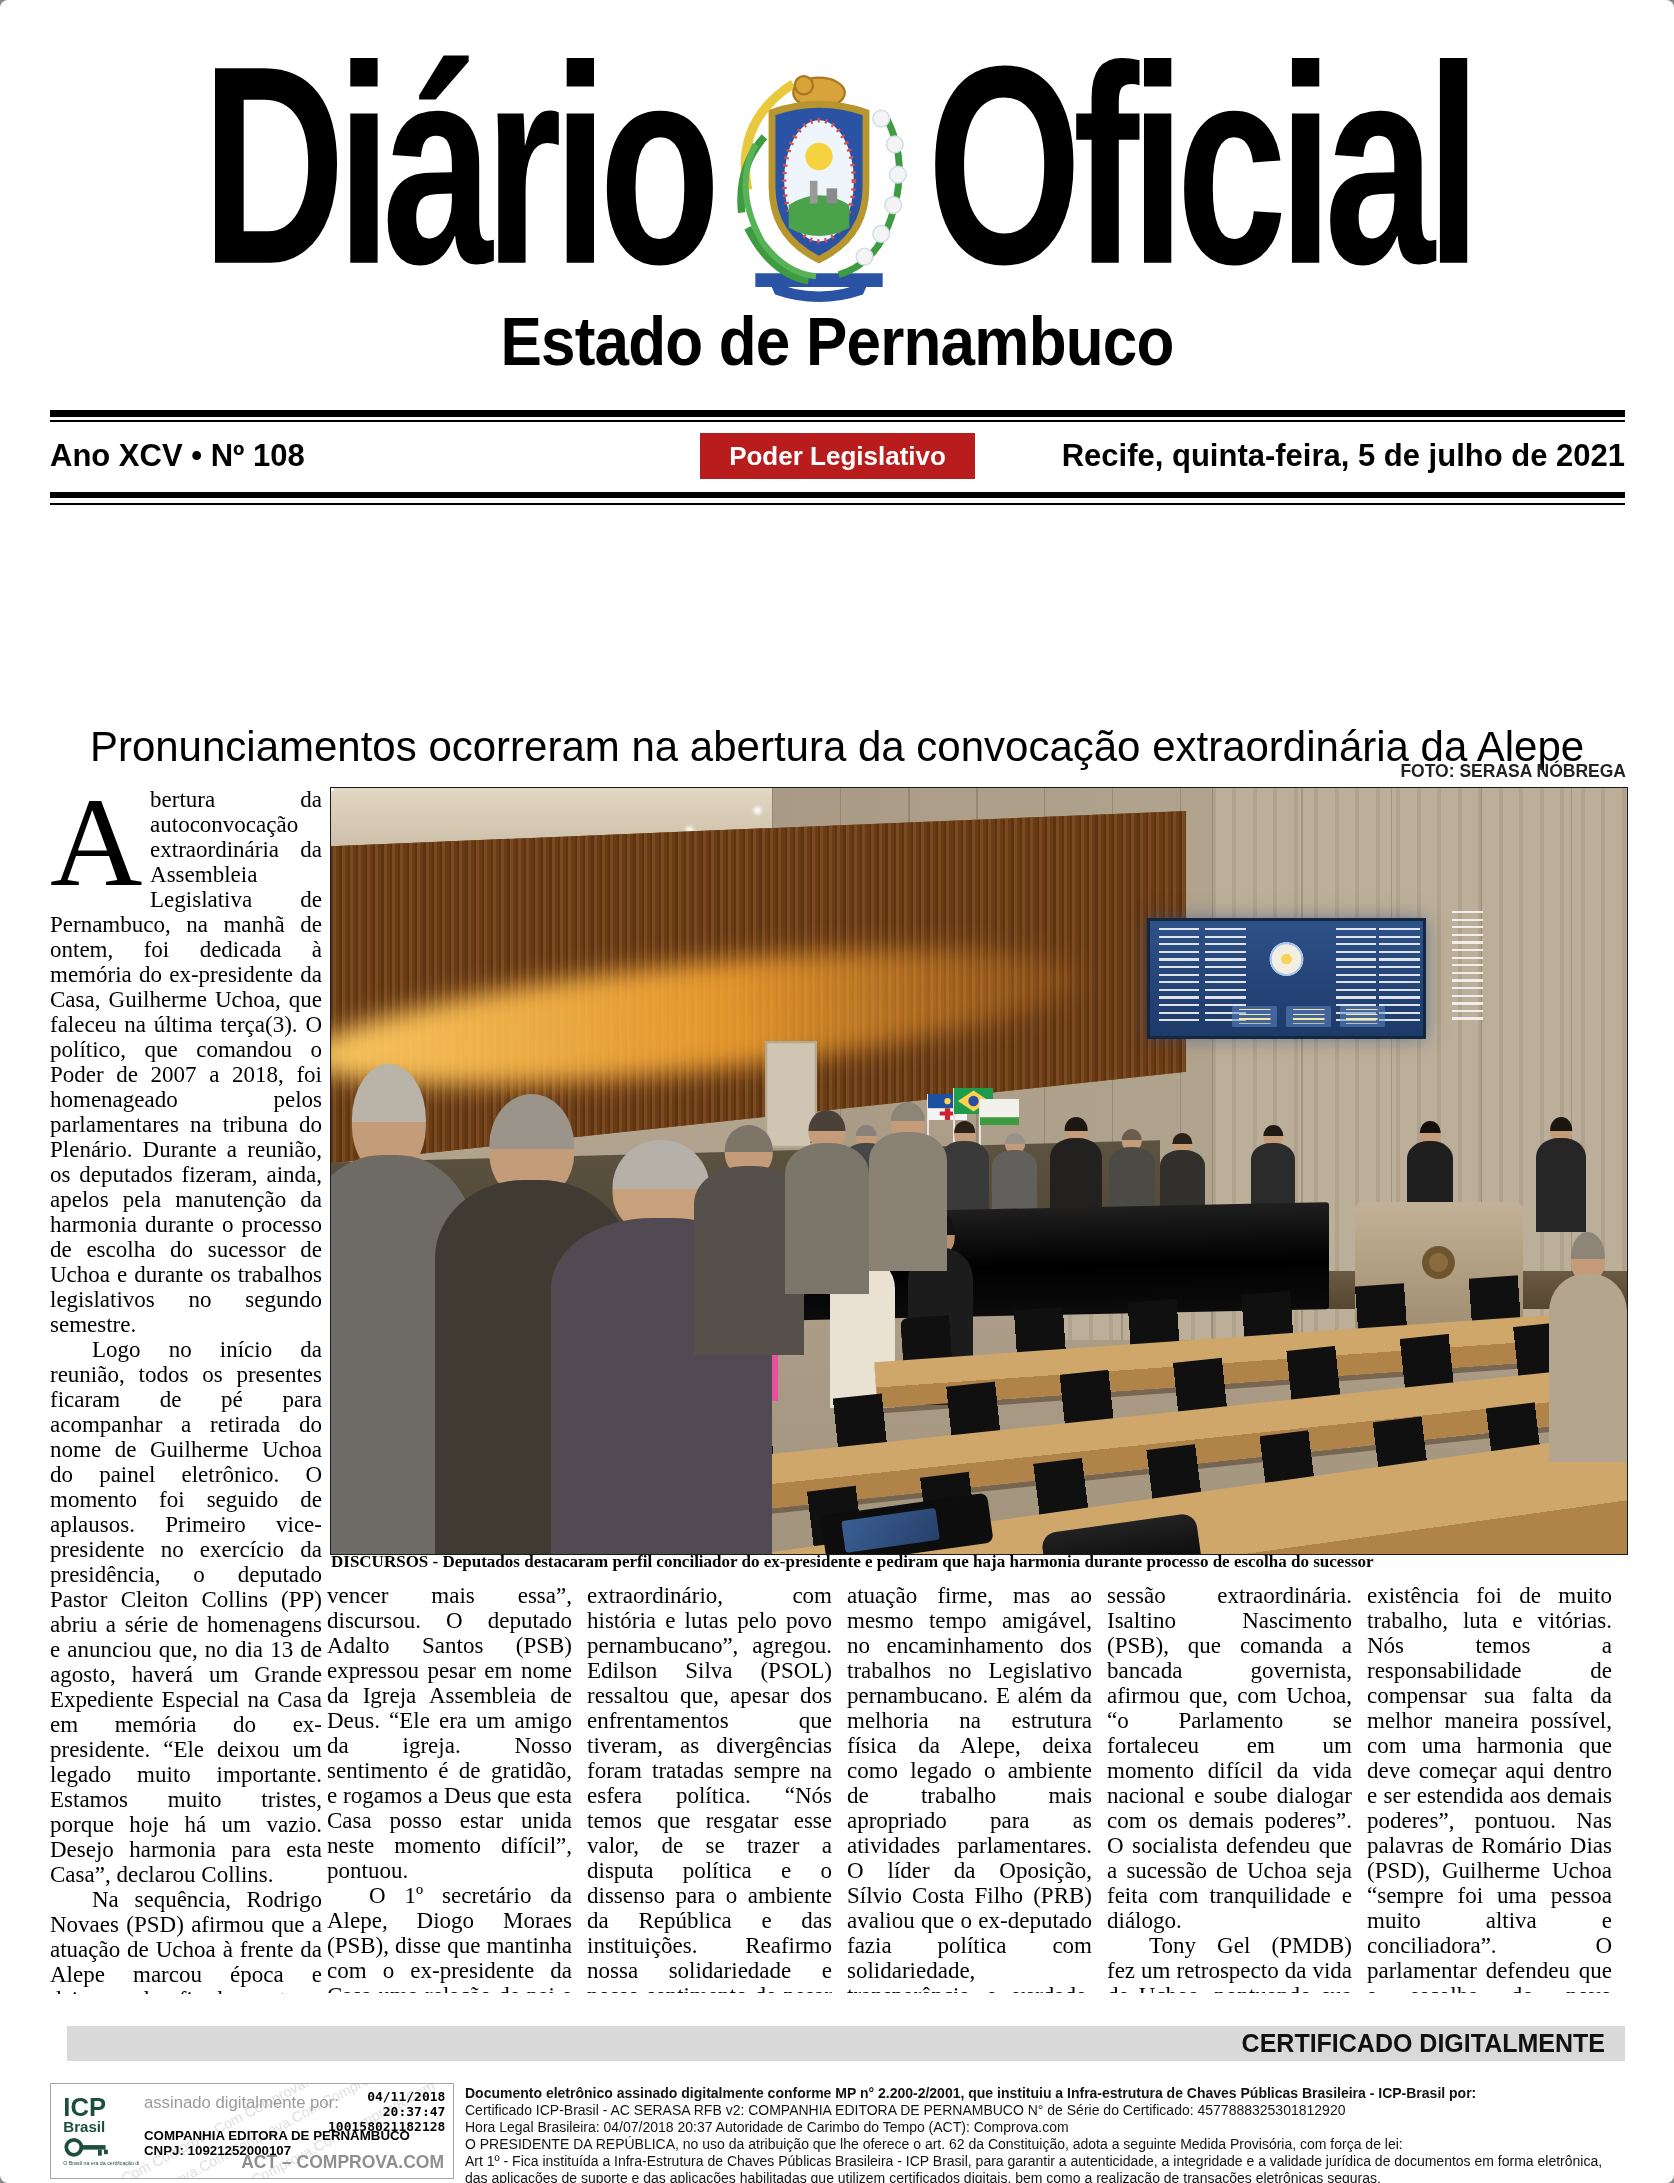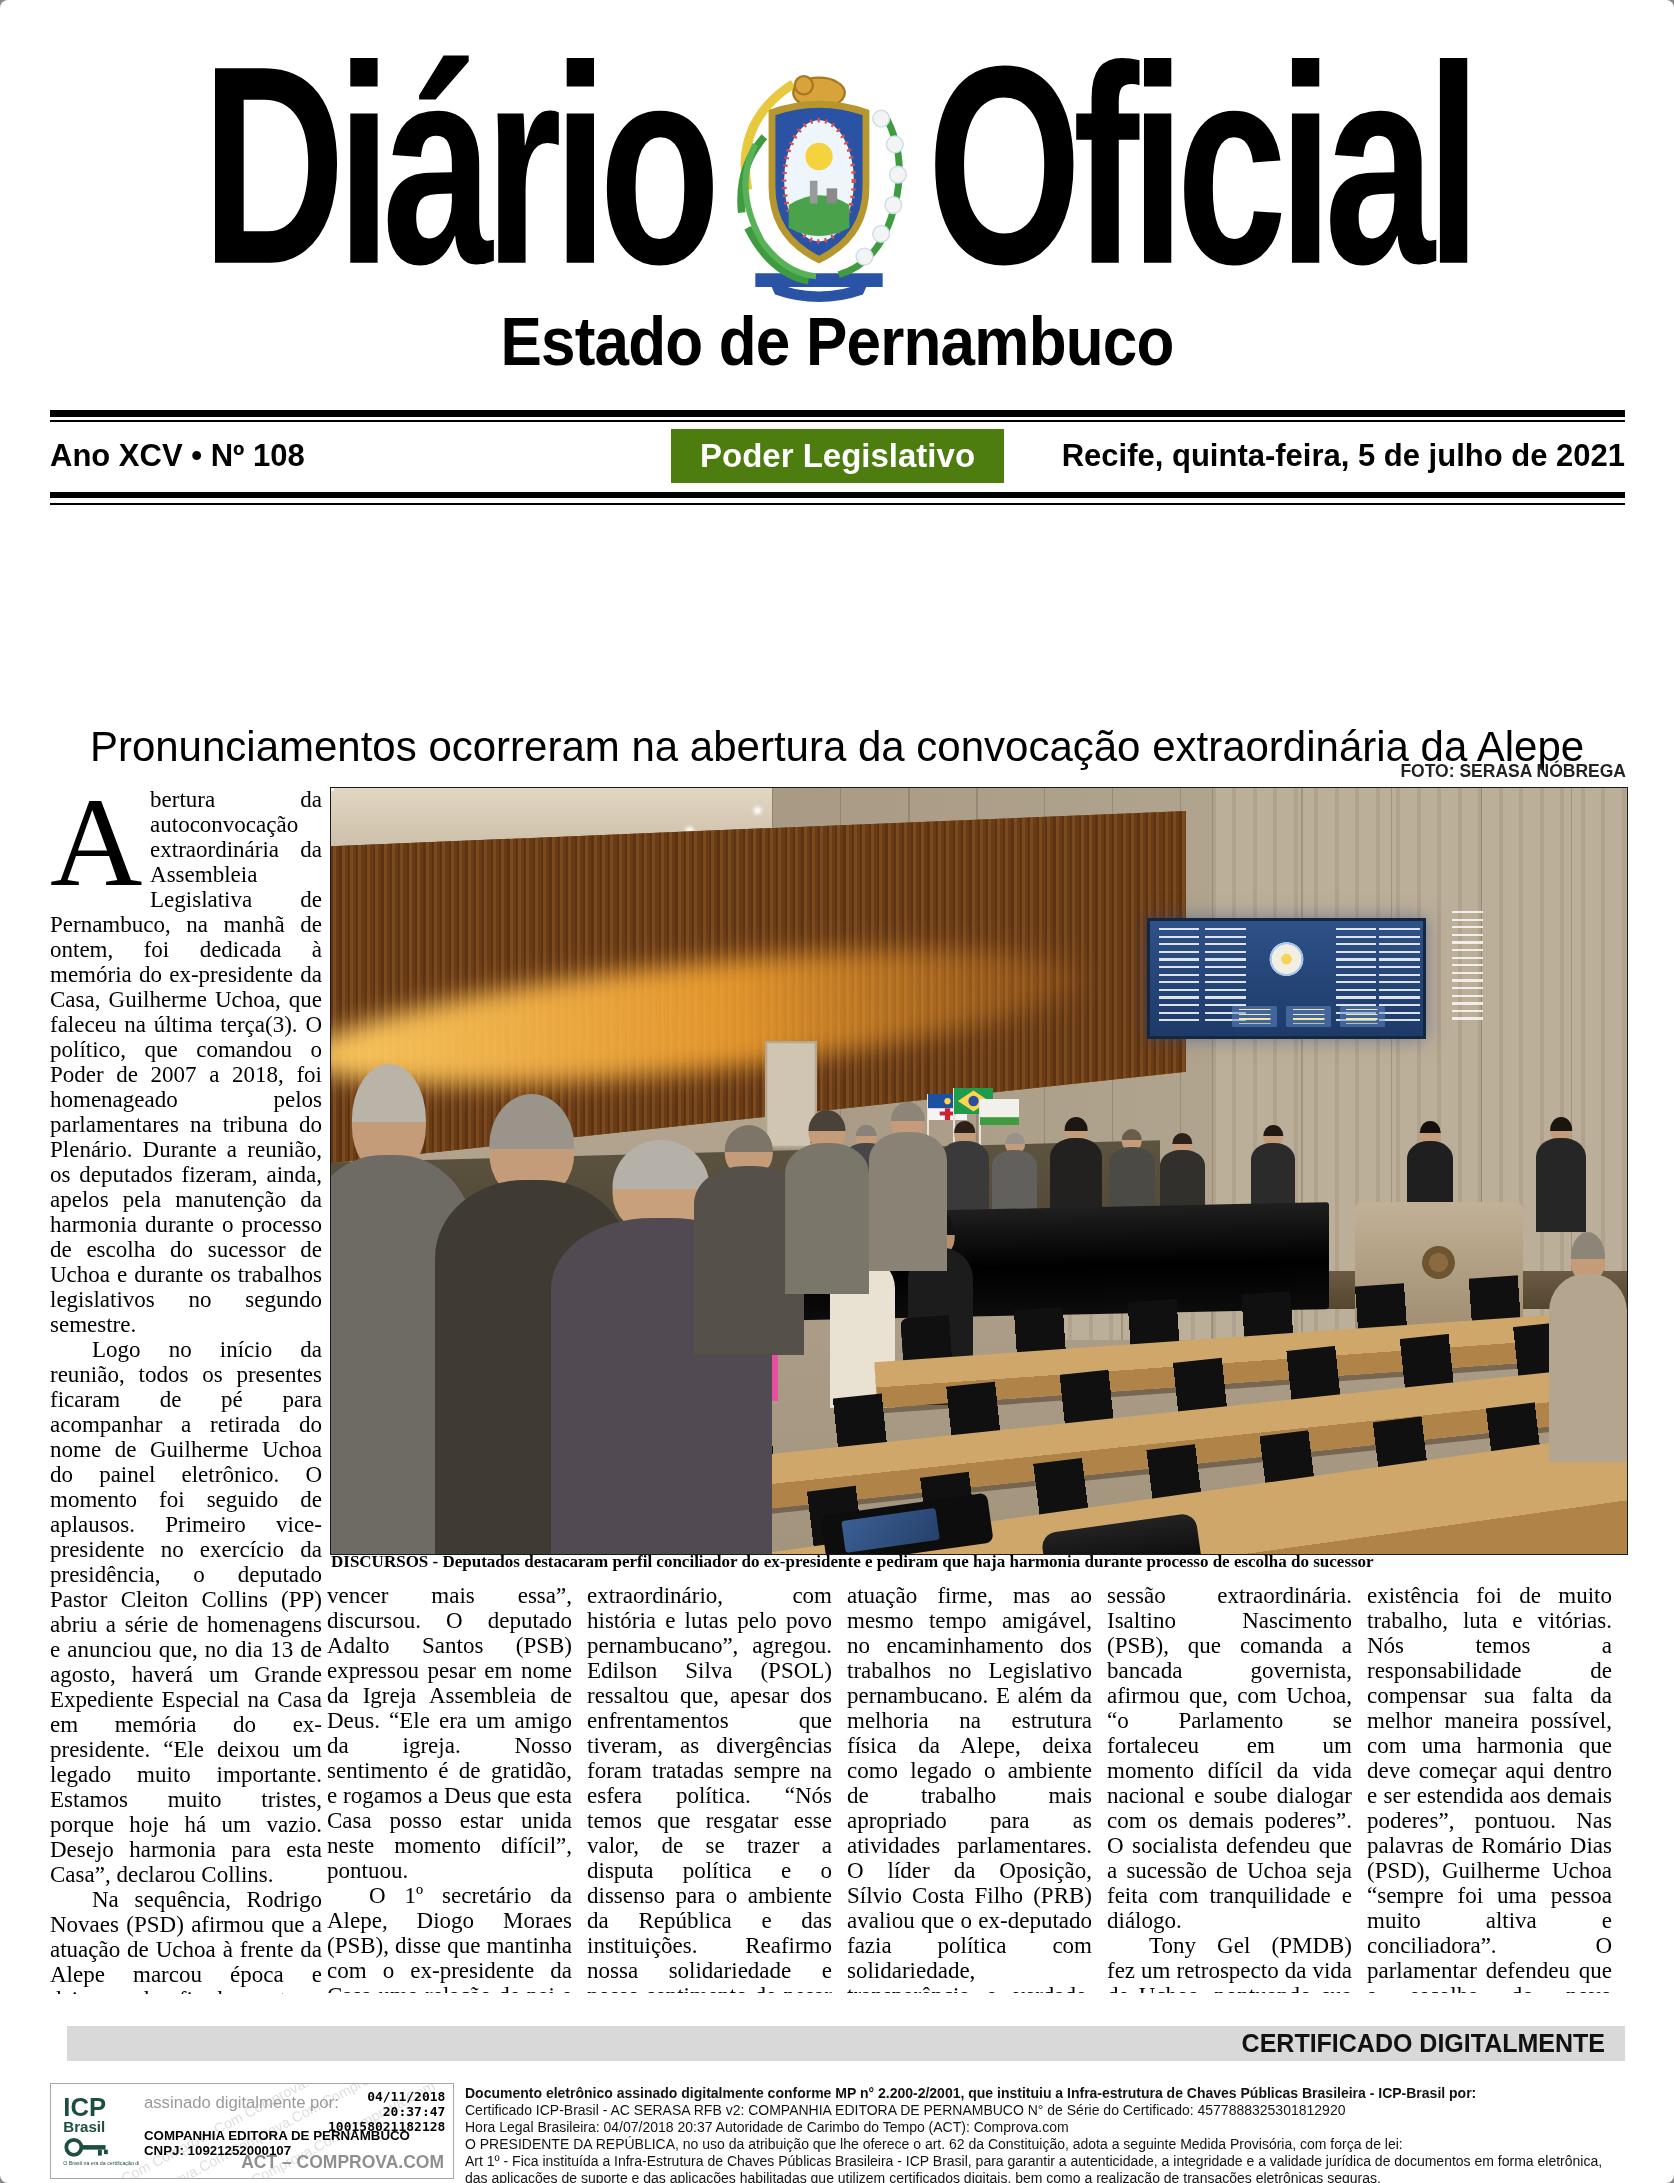--- a/index.html
+++ b/index.html
@@ -13,21 +13,21 @@
              transform:scaleY(1.42);transform-origin:center 62%;line-height:1;white-space:nowrap;}
   .emblem{width:188px;height:251px;flex:0 0 auto;margin-top:6px;}
   .subtitle{left:0;top:305px;width:100%;text-align:center;font-family:"Liberation Sans",sans-serif;
             font-weight:bold;font-size:62px;letter-spacing:-0.8px;transform:scaleY(1.12);}
 
   
   .rule{left:50px;width:1575px;background:#000;}
   .infobar{left:50px;top:424px;width:1575px;height:64px;display:flex;align-items:center;
            font-family:"Liberation Sans",sans-serif;font-weight:bold;font-size:31px;}
   .info-left{flex:1;text-align:left;}
-  .info-box{flex:0 0 auto;background:#4d7c0f;color:#fff;padding:7.6px 29px;font-size:33px;}
+  .info-box{flex:0 0 auto;background:#b91c1c;color:#fff;padding:7.6px 29px;font-size:26px;}
   .info-right{flex:1;text-align:right;}
 
   
   .headline{left:0;top:492px;width:100%;text-align:center;font-family:"Liberation Sans",sans-serif;
             font-weight:bold;font-size:103px;letter-spacing:-2.3px;line-height:114px;}
   .headline span{display:block;transform:scaleY(1.12);}
   .subheadline{left:0;top:723px;width:100%;text-align:center;font-family:"Liberation Sans",sans-serif;
                font-size:42px;font-weight:normal;letter-spacing:0;}
   .photo-credit{left:330px;top:761px;width:1296px;text-align:right;font-family:"Liberation Sans",sans-serif;
                 font-weight:bold;font-size:17.5px;color:#222;}

